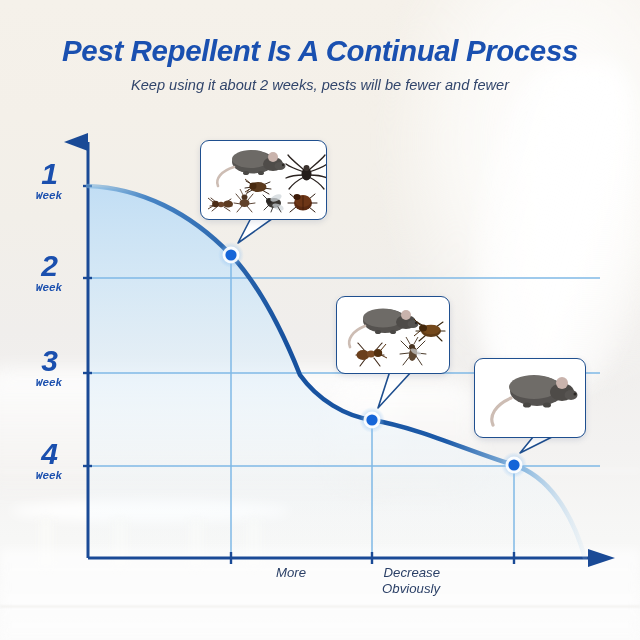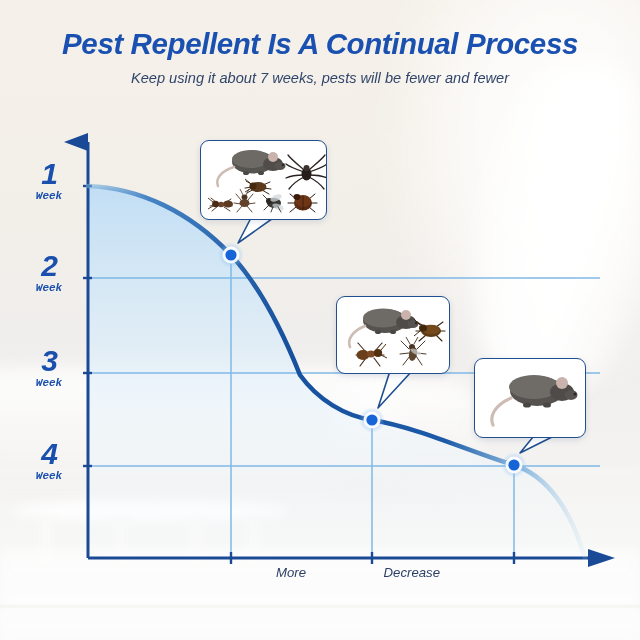--- a/index.html
+++ b/index.html
@@ -101,21 +101,21 @@
 
   
   .header {
     position: absolute;
     left: 0; right: 0; top: 0;
     text-align: center;
     z-index: 40;
   }
   .title {
     margin: 0;
-    padding-top: 27px;
+    padding-top: 34px;
     font-size: 29.5px;
     font-weight: bold;
     font-style: italic;
     color: #1a50b0;
     letter-spacing: -0.4px;
     white-space: nowrap;
   }
   .subtitle {
     margin: 0;
     padding-top: 9px;
@@ -202,21 +202,21 @@
   <div class="bg-table"></div>
   <div class="bg-leg" style="left:38px;  top:519px;"></div>
   <div class="bg-leg" style="left:112px; top:519px;"></div>
   <div class="bg-leg" style="left:188px; top:519px;"></div>
   <div class="bg-leg" style="left:246px; top:519px;"></div>
   <div class="bg-floor"></div>
   <div class="bg-floorline"></div>
 
   <div class="header">
     <h1 class="title">Pest Repellent Is A Continual Process</h1>
-    <p class="subtitle">Keep using it about 7 weeks, pests will be fewer and fewer</p>
+    <p class="subtitle">Keep using it about 2 weeks, pests will be fewer and fewer</p>
   </div>
 
   <svg class="chart-svg" viewBox="0 0 640 640">
     <defs>
       <linearGradient id="areaGrad" x1="0" y1="0" x2="0" y2="1">
         <stop offset="0%" stop-color="#bfddf5" stop-opacity="0.95"></stop>
         <stop offset="30%" stop-color="#d2e8f8" stop-opacity="0.80"></stop>
         <stop offset="62%" stop-color="#e8f3fb" stop-opacity="0.55"></stop>
         <stop offset="100%" stop-color="#f4fafd" stop-opacity="0.10"></stop>
       </linearGradient>
@@ -312,20 +312,21 @@
   <div class="ylabel" style="left:14px; top:440px;">
     <span class="num">4</span>
     <span class="wk">Week</span>
   </div>
 
   <div class="xlabel" style="left:156px; top:565px;">
     <span>More</span>
   </div>
   <div class="xlabel" style="left:290px; top:565px;">
     <span>Decrease</span>
+    <span>Obviously</span>
   </div>
 
   <div class="bubble" style="left:200px; top:140px; width:125px; height:78px;">
     <svg class="bubble-inner" viewBox="0 0 125 78">
 
       <g>
         <ellipse cx="52" cy="21" rx="21" ry="11.5" fill="#565451"></ellipse>
         <ellipse cx="50" cy="18" rx="19" ry="9" fill="#6d6a66"></ellipse>
         <ellipse cx="72" cy="23" rx="10" ry="7" fill="#4f4c49"></ellipse>
         <ellipse cx="79" cy="25" rx="5.5" ry="4" fill="#565350"></ellipse>

